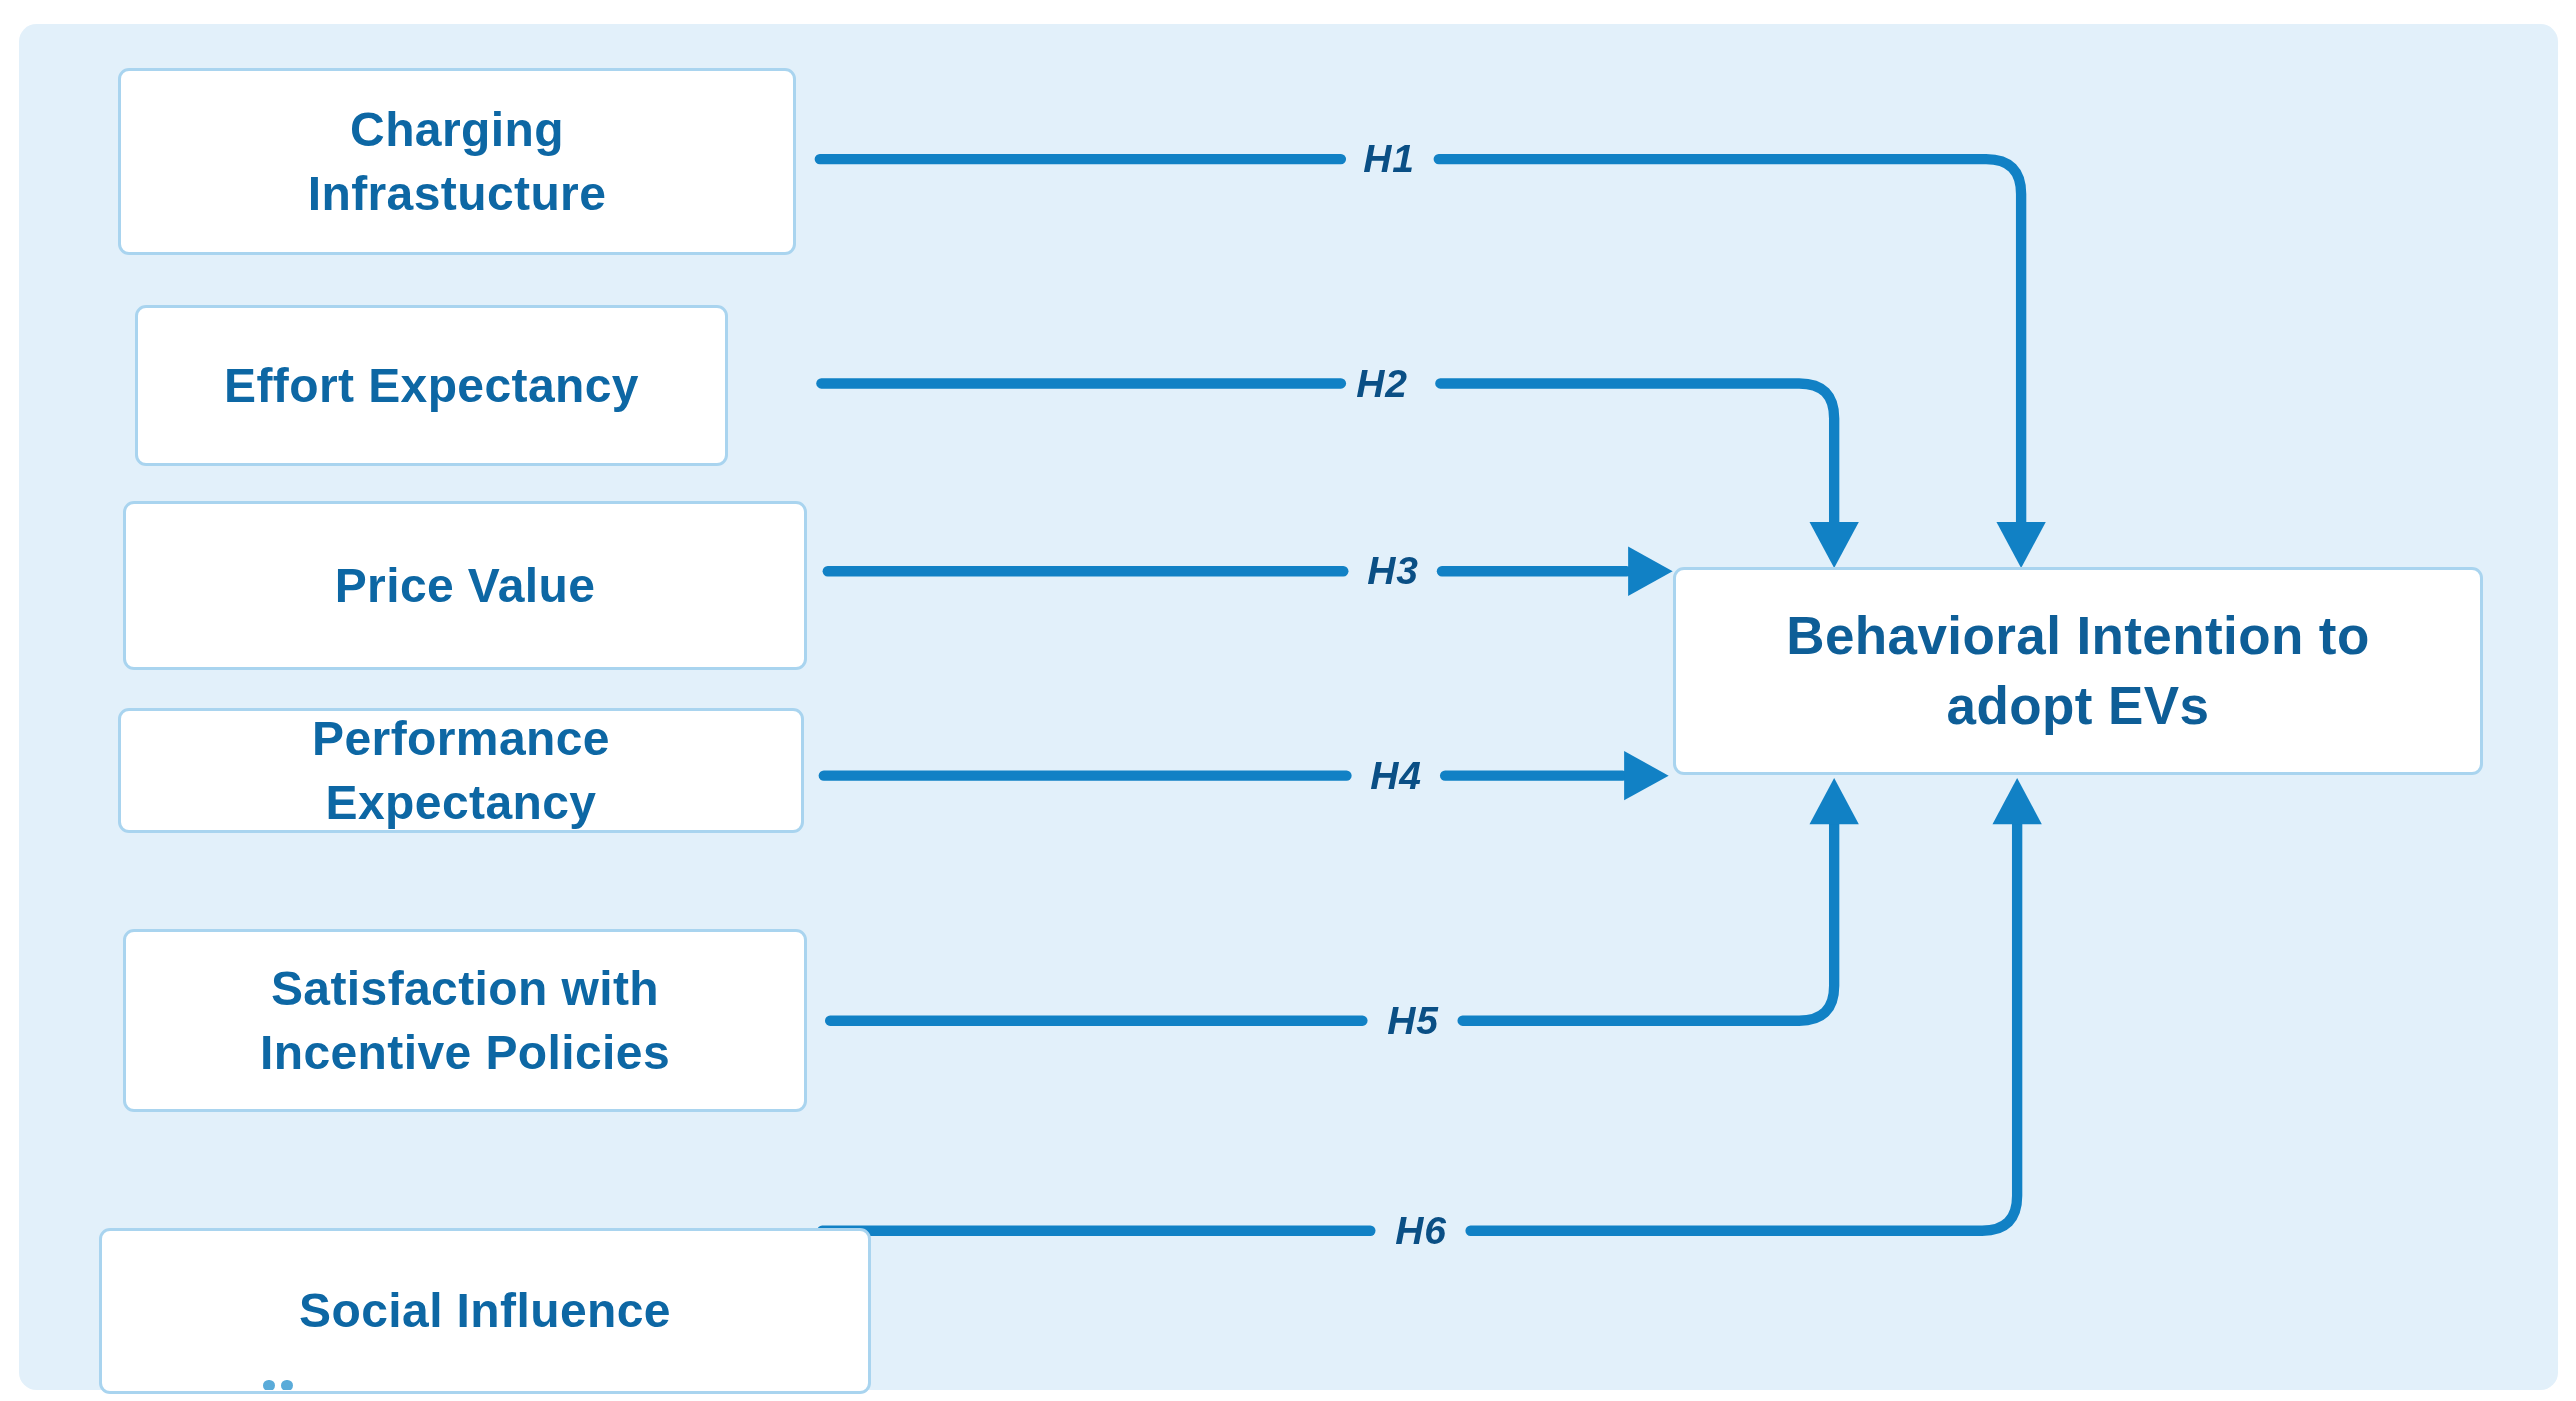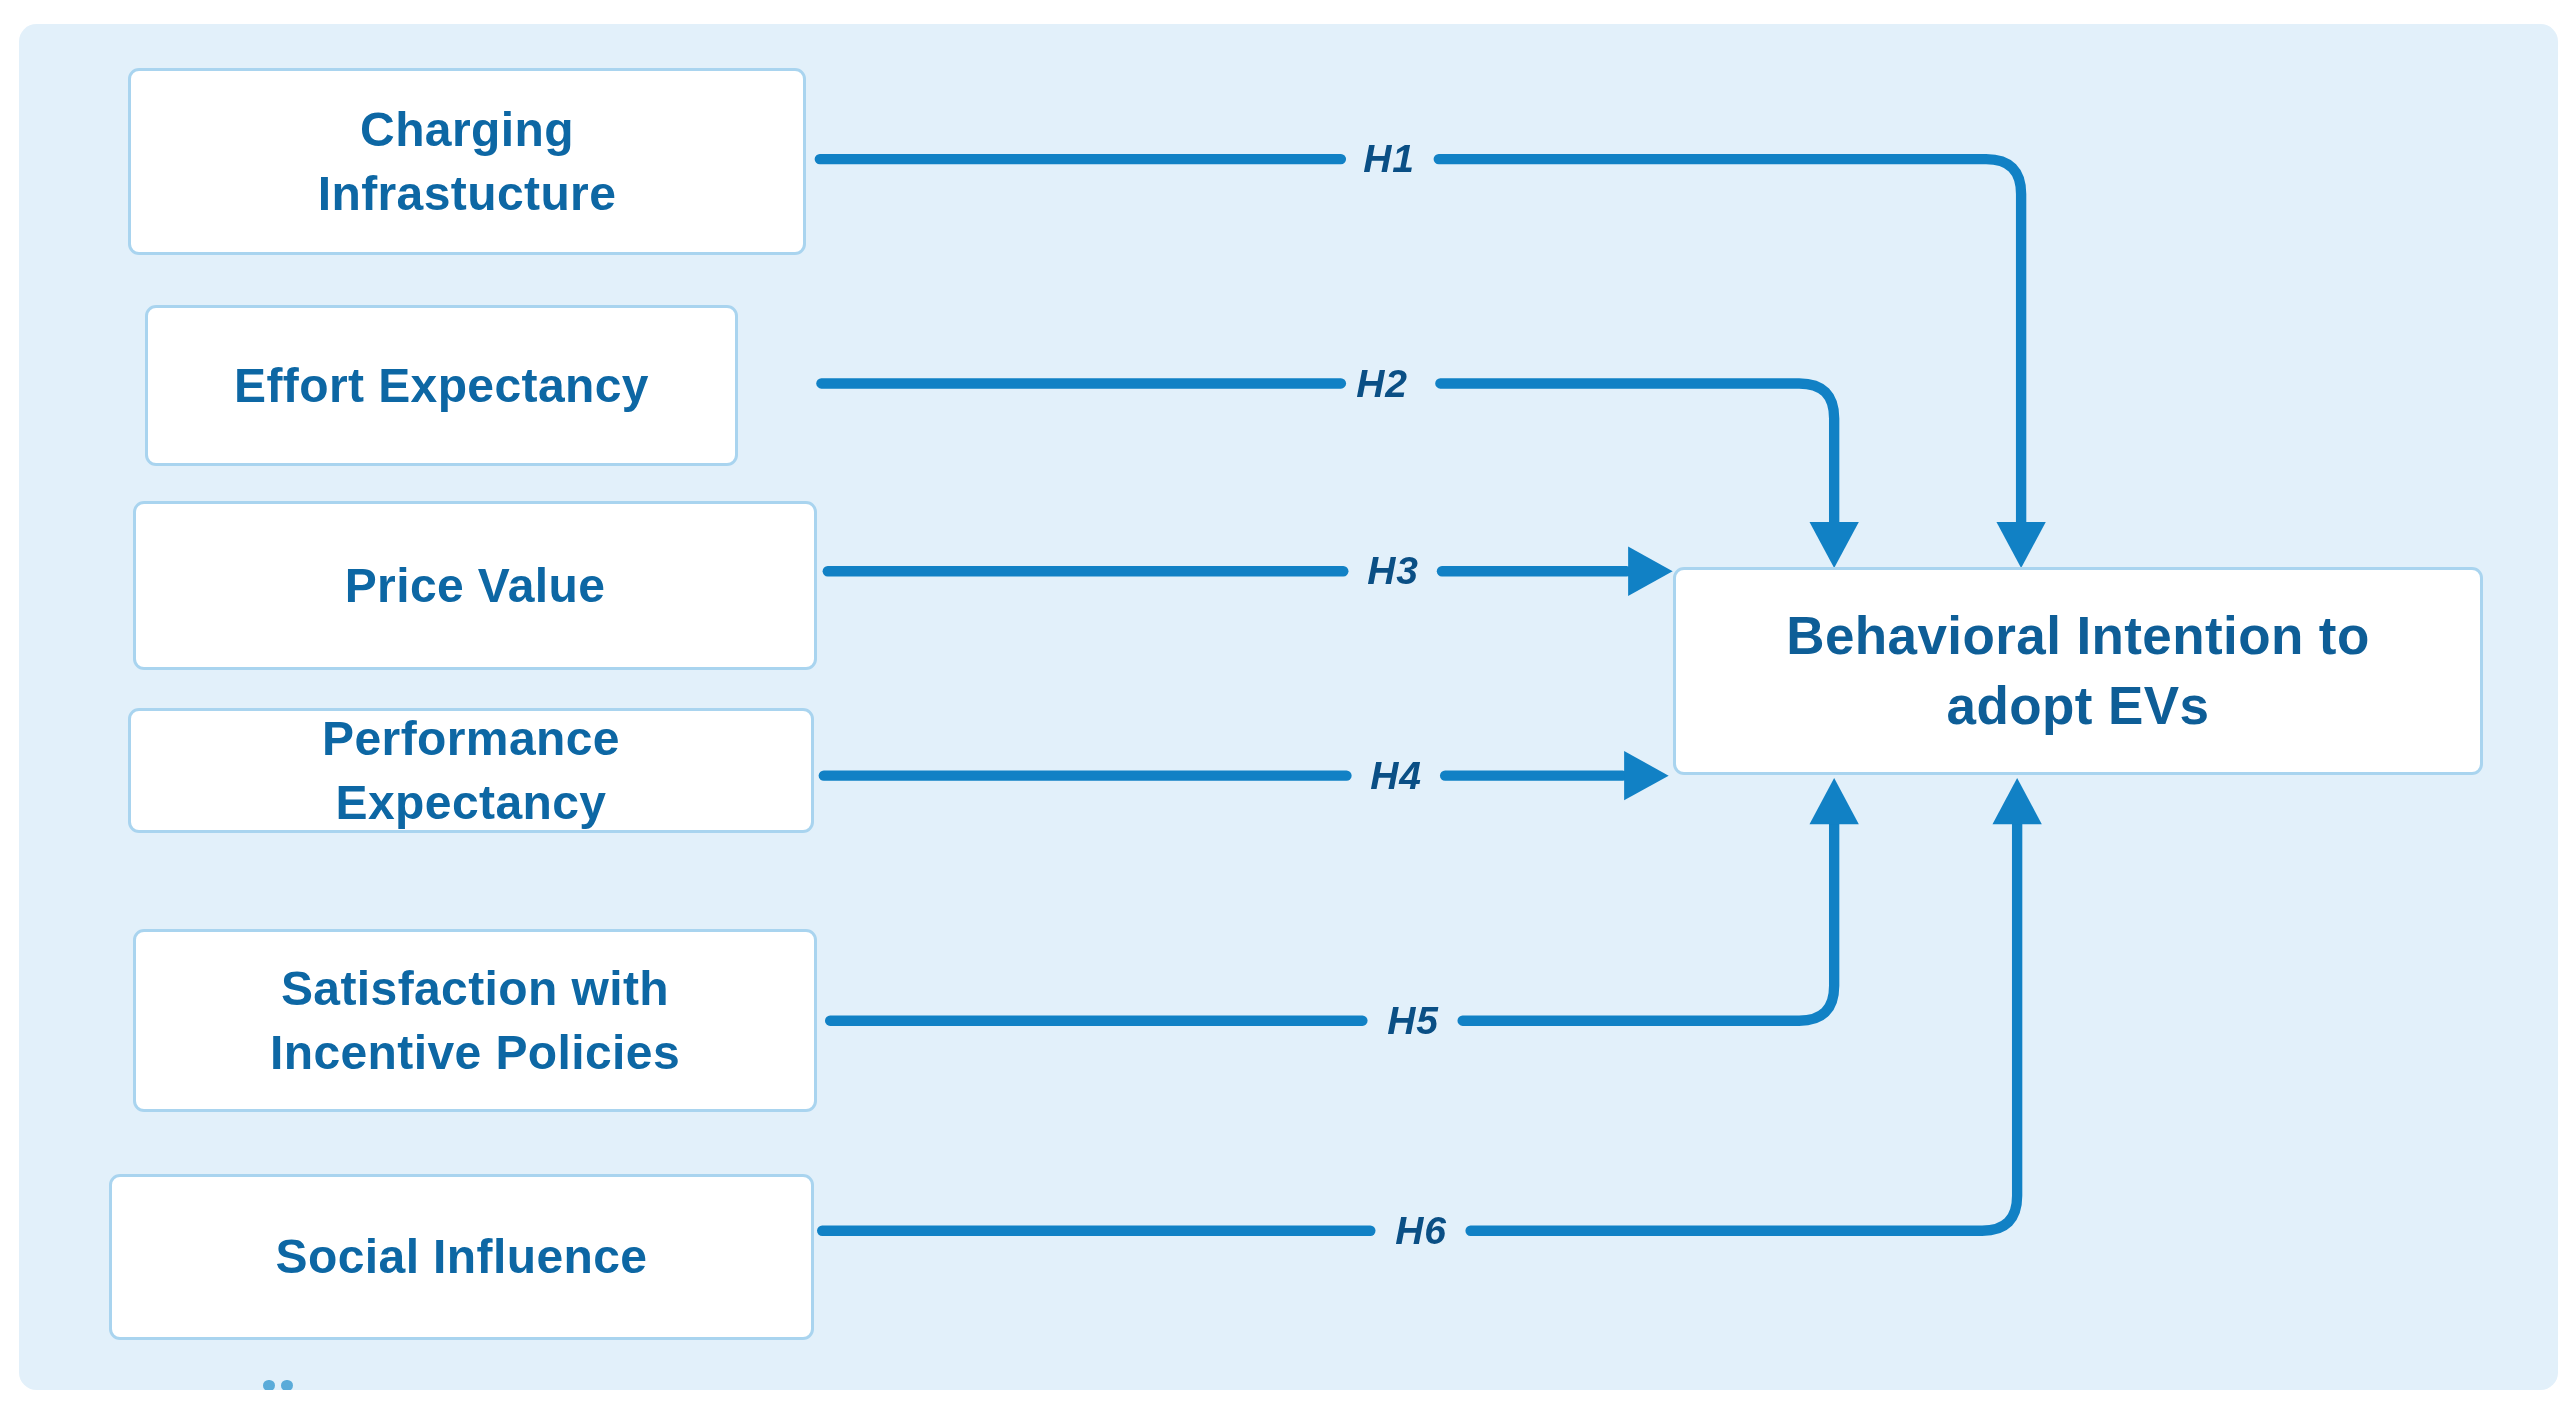--- a/index.html
+++ b/index.html
@@ -48,21 +48,20 @@
     box-sizing:border-box;
     display:flex;
     flex-direction:column;
     align-items:center;
     justify-content:center;
     text-align:center;
     color:var(--node-text);
     font-weight:700;
     font-size:48px;
     letter-spacing:0.4px;
-    margin-left:10px;
   }
   .node span{display:block;line-height:64px;}
   .outcome{
     position:absolute;
     background:var(--node-fill);
     border:3.2px solid var(--node-border);
     border-radius:11px;
     box-sizing:border-box;
     display:flex;
     flex-direction:column;
@@ -160,21 +159,21 @@
   <div class="node" style="left:118px;top:708px;width:686px;height:125px">
     <span>Performance</span>
     <span>Expectancy</span>
   </div>
 
   <div class="node" style="left:123px;top:929px;width:684px;height:183px">
     <span>Satisfaction with</span>
     <span>Incentive Policies</span>
   </div>
 
-  <div class="node" style="left:99px;top:1174px;width:705px;height:166px">
+  <div class="node" style="left:99px;top:1228px;width:772px;height:166px">
     <span>Social Influence</span>
   </div>
 
   <div class="outcome" style="left:1673px;top:567px;width:810px;height:208px">
     <span>Behavioral Intention to</span>
     <span>adopt EVs</span>
   </div>
 
   <div class="h-label" style="left:1389px;top:159px">H1</div>
   <div class="h-label" style="left:1382px;top:384px">H2</div>

